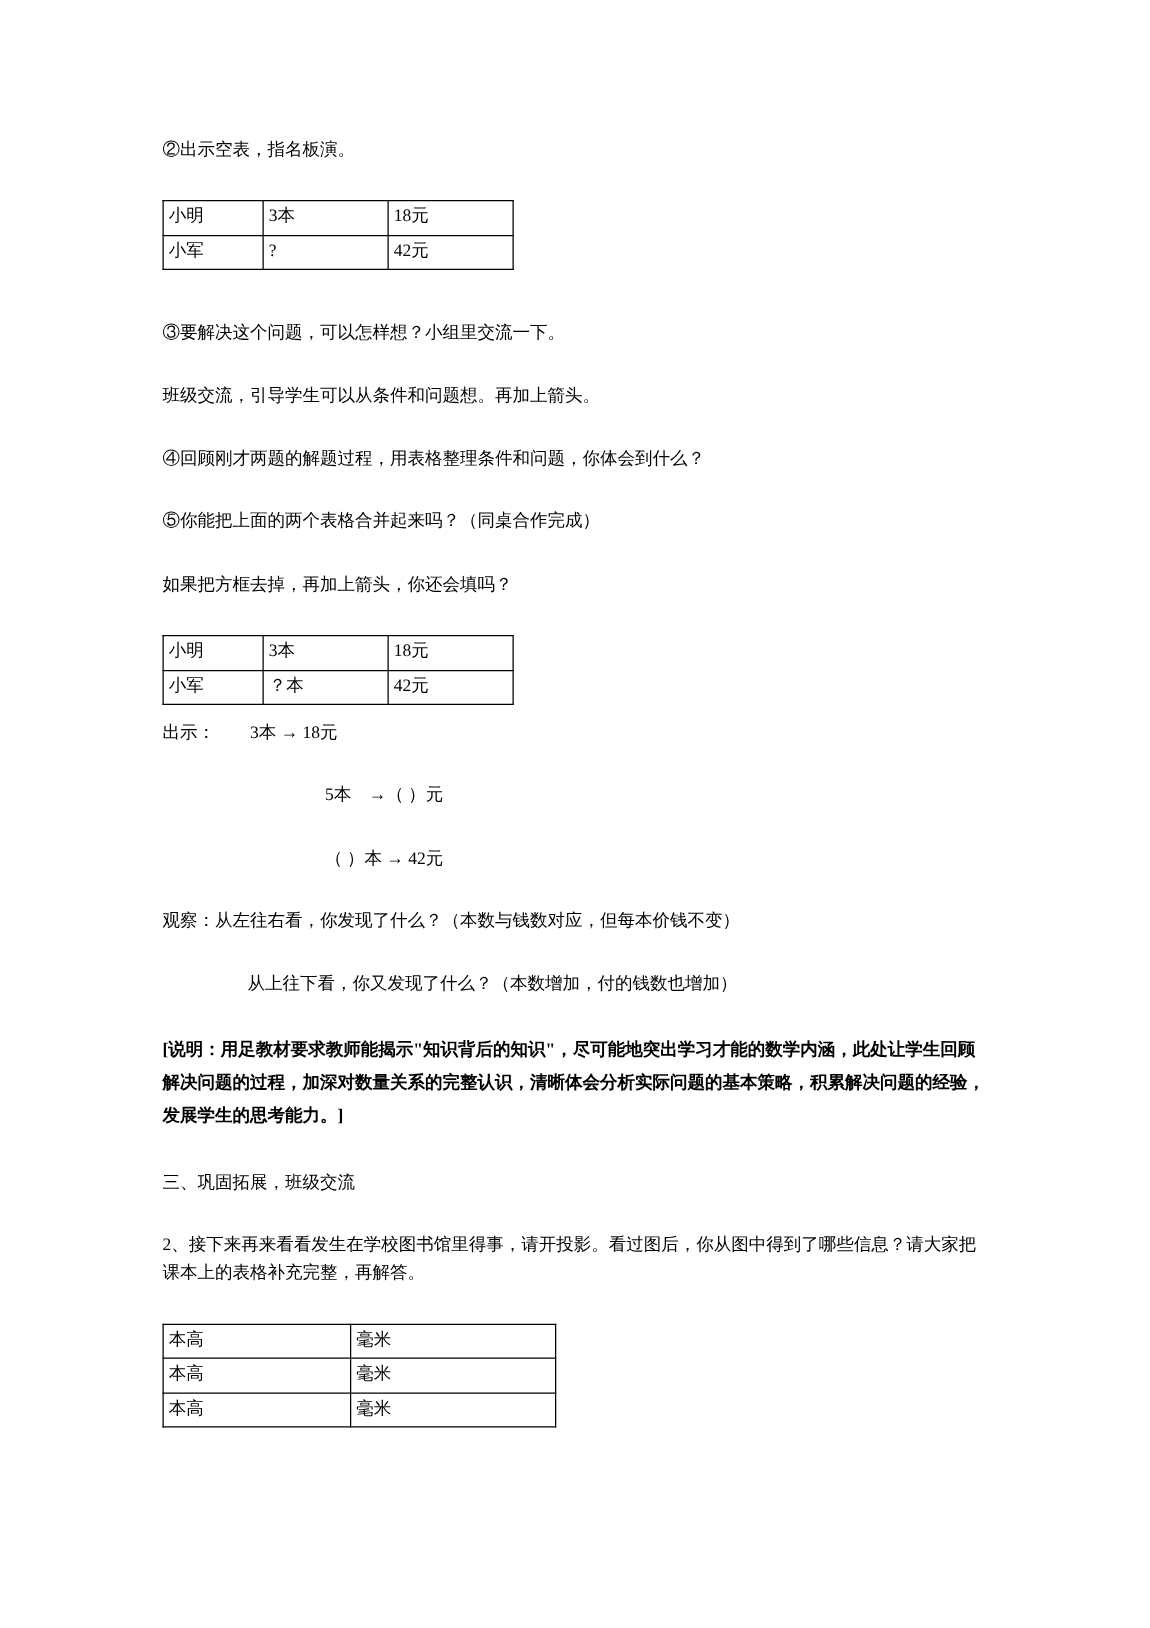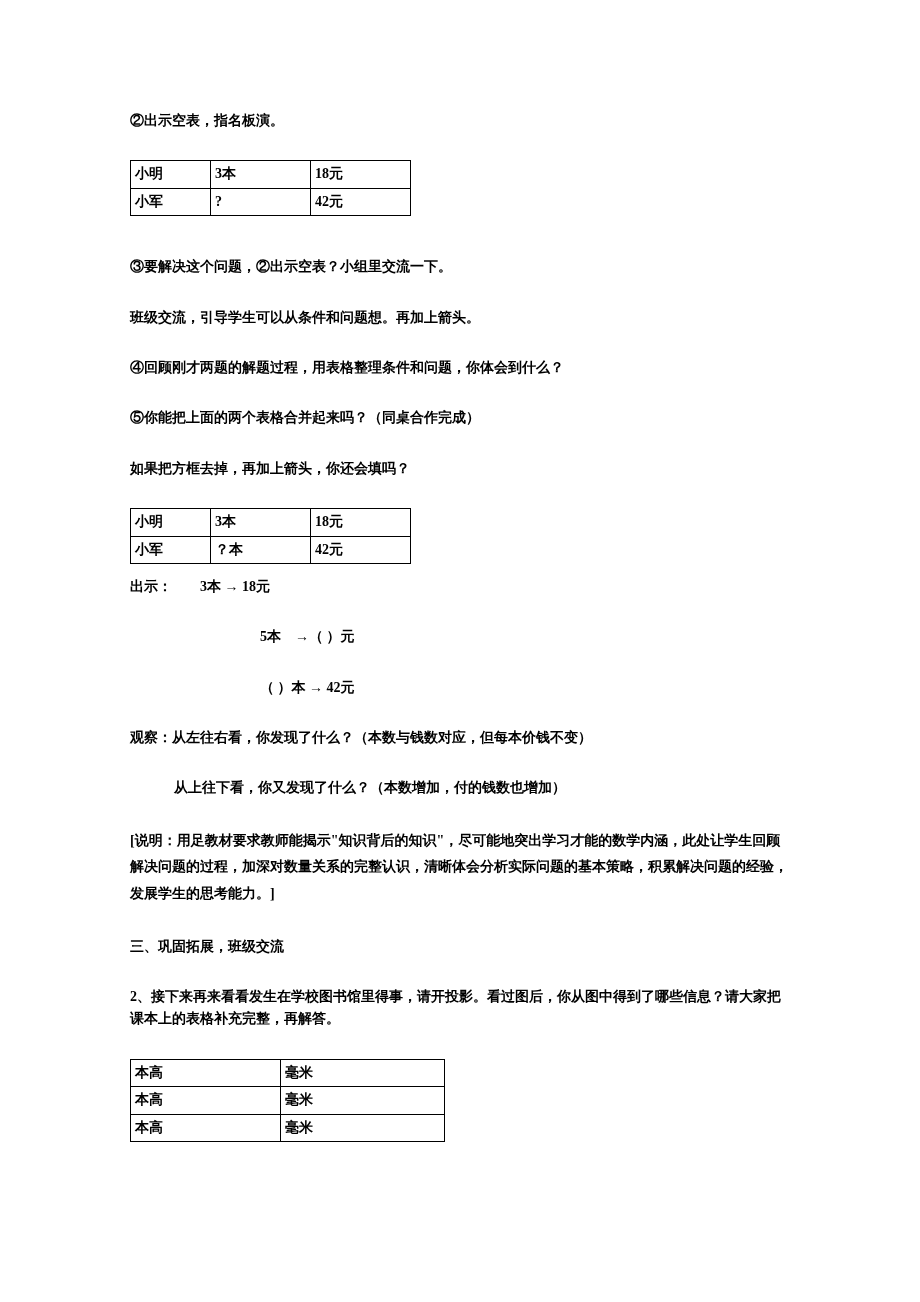--- a/index.html
+++ b/index.html
@@ -1,19 +1,18 @@
 <!DOCTYPE html>
 <html><head>
   <meta charset="utf-8">
   <style>
     * {
       margin: 0;
       padding: 0;
       box-sizing: border-box;
-      font-weight: bold;
     }
     body {
       background: #ffffff;
       width: 920px;
       margin: 0 auto;
       padding: 110px 130px 80px 130px;
       font-family: "SimSun", "宋体", serif;
       font-size: 14px;
       color: #000000;
       line-height: 1.6;
@@ -31,21 +30,21 @@
       font-size: 14px;
       height: 24px;
       vertical-align: middle;
     }
     .col-a { width: 80px; }
     .col-b { width: 100px; }
     .col-c { width: 100px; }
     .col-d { width: 150px; }
     .col-e { width: 164px; }
     .indent-show {
-      margin-left: 44px;
+      margin-left: 68px;
       margin-bottom: 28px;
     }
     .indent-arrow {
       margin-left: 130px;
       margin-bottom: 28px;
     }
     .bold-para {
       font-weight: bold;
       margin-bottom: 28px;
       line-height: 1.9;
@@ -67,21 +66,21 @@
     <td class="col-c">18元</td>
   </tr>
   <tr>
     <td class="col-a">小军</td>
     <td class="col-b">?</td>
     <td class="col-c">42元</td>
   </tr>
 </tbody>
   </table>
 
-<div class="para after-table">③要解决这个问题，②出示空表？小组里交流一下。</div>
+<div class="para after-table">③要解决这个问题，可以怎样想？小组里交流一下。</div>
 
 <div class="para">班级交流，引导学生可以从条件和问题想。再加上箭头。</div>
 
 <div class="para">④回顾刚才两题的解题过程，用表格整理条件和问题，你体会到什么？</div>
 
 <div class="para">⑤你能把上面的两个表格合并起来吗？（同桌合作完成）</div>
 
 <div class="para">如果把方框去掉，再加上箭头，你还会填吗？</div>
 
 <table>

